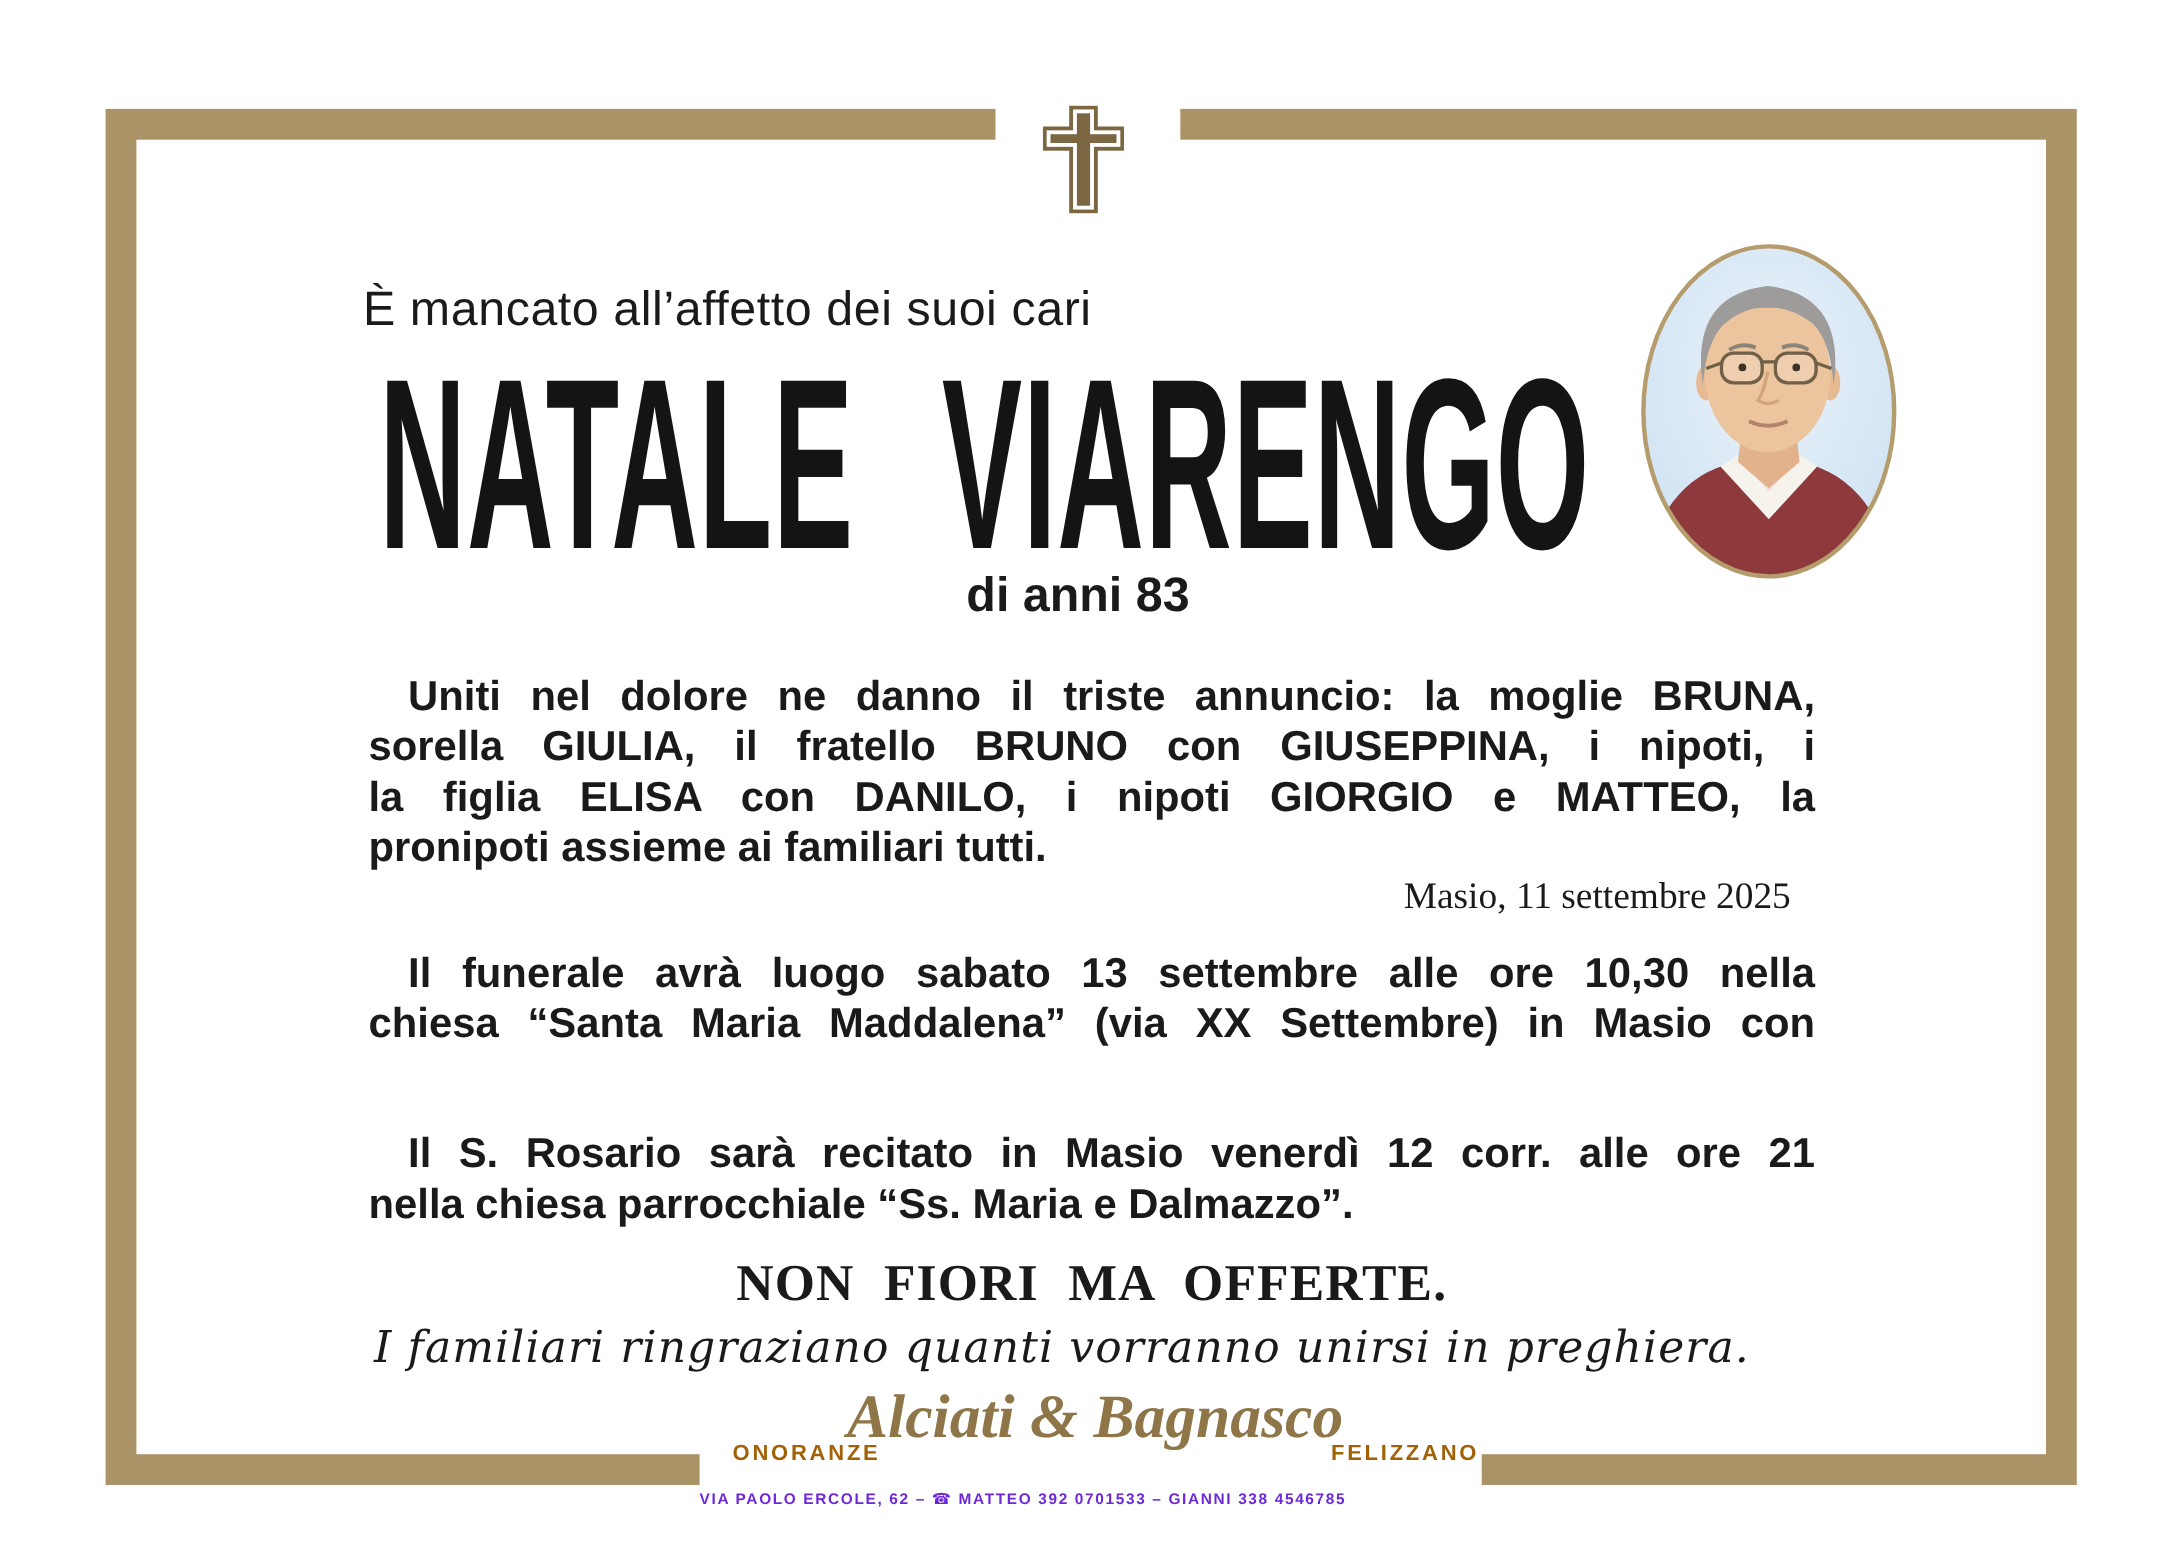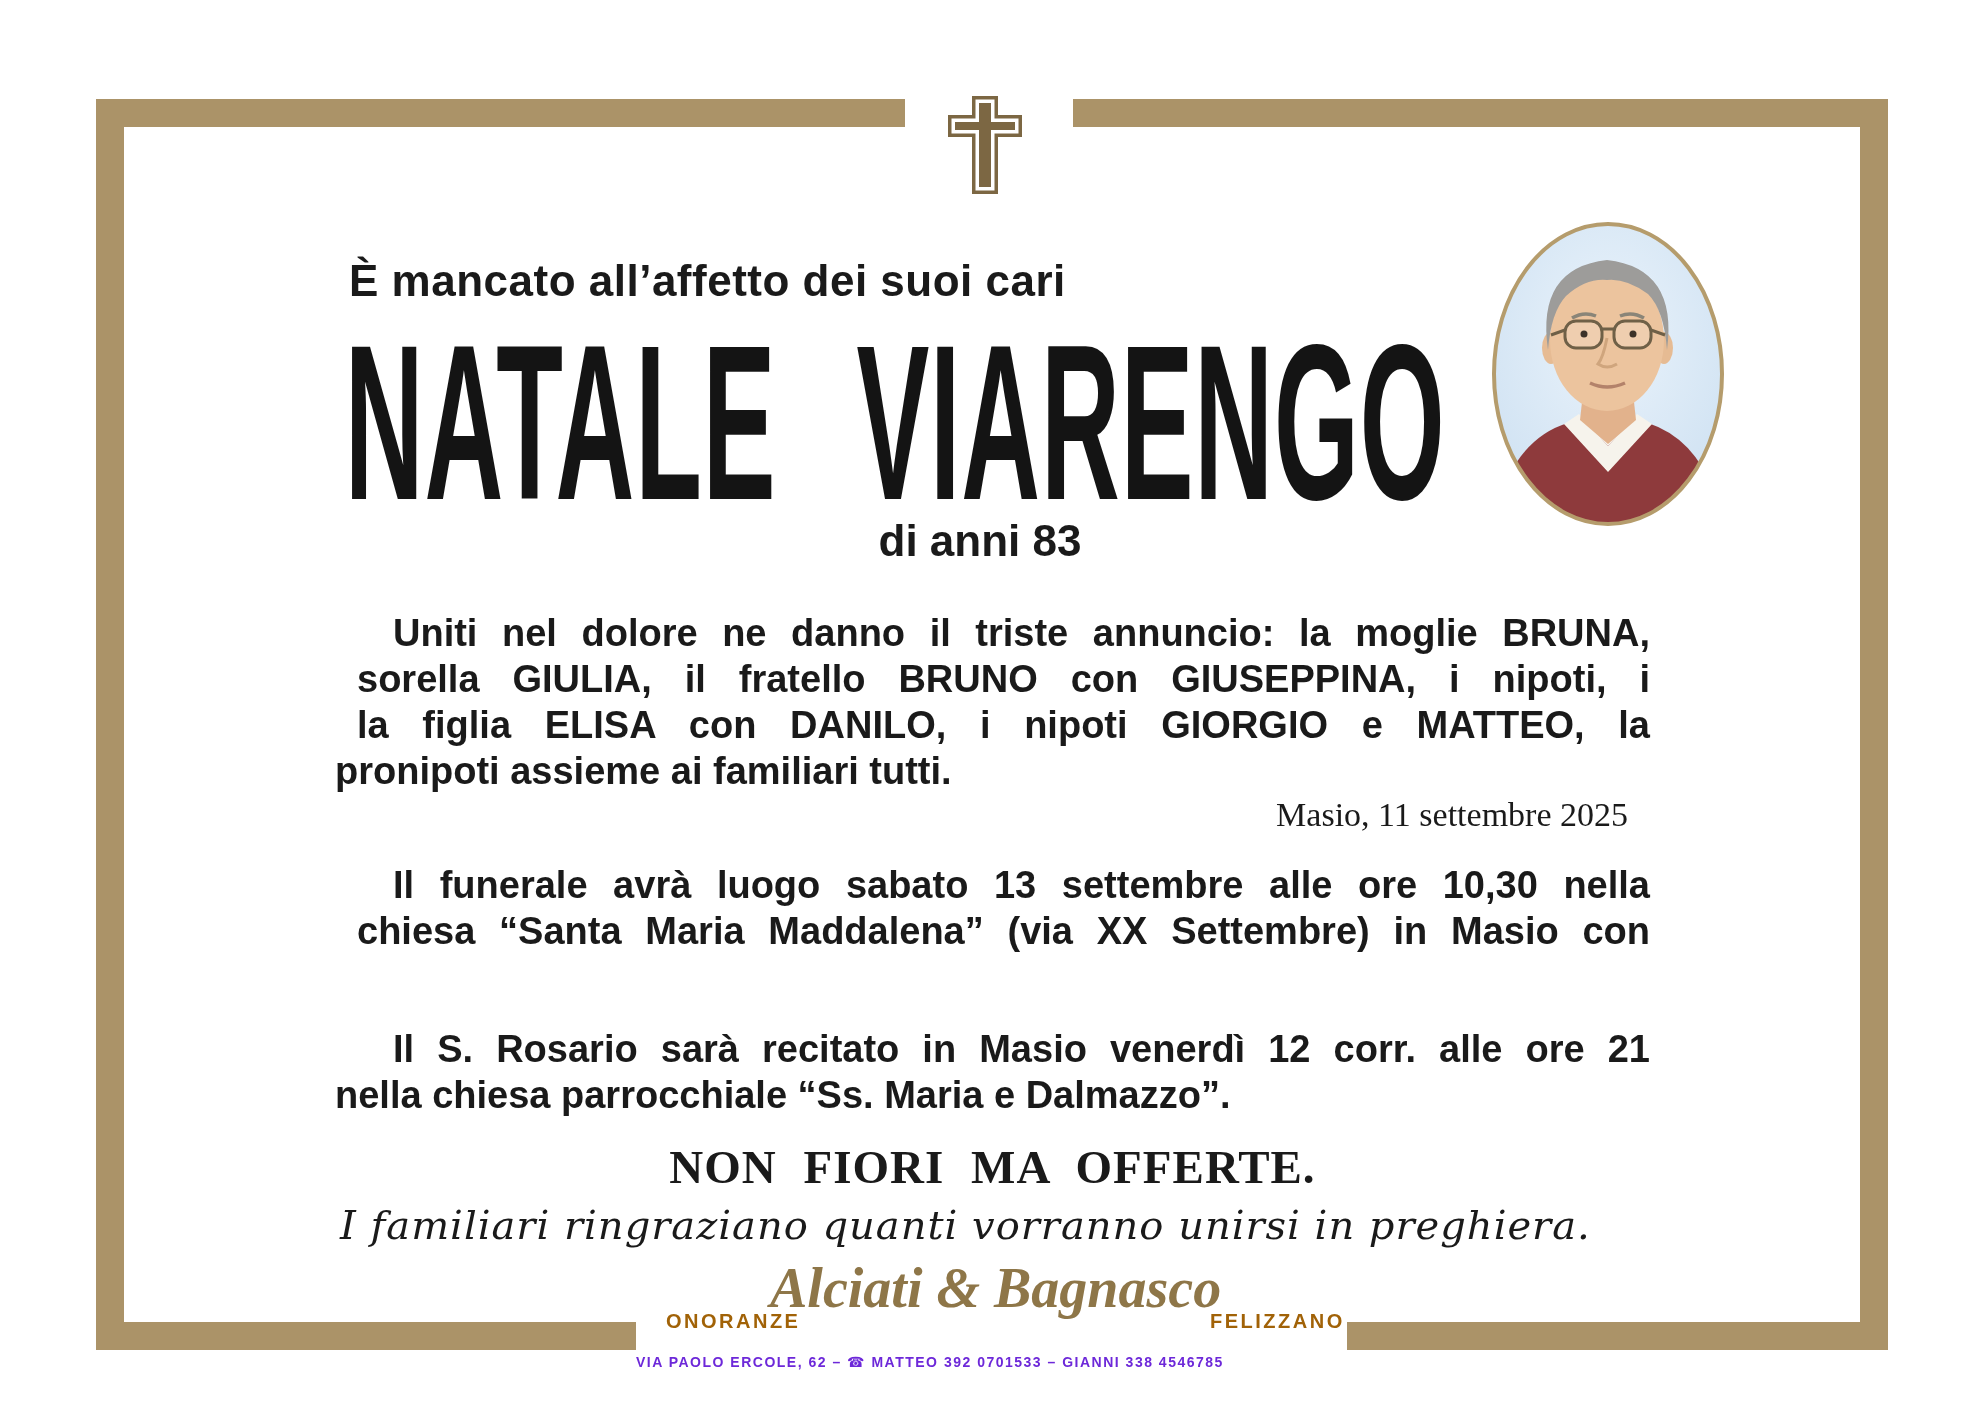--- a/index.html
+++ b/index.html
@@ -6,31 +6,31 @@
   .stage{position:relative;width:1984px;height:1417px;background:#ffffff;overflow:hidden;
          font-family:"Liberation Sans",sans-serif;color:#1a1a1a;}
   
   .frame{position:absolute;left:96px;top:99px;width:1792px;height:1251px;
          box-sizing:border-box;border:28px solid #ab9368;}
   .gap{position:absolute;background:#ffffff;}
   .gap-top{left:905px;top:94px;width:168px;height:40px;}
   .gap-bottom{left:636px;top:1316px;width:711px;height:40px;}
   .cross{position:absolute;left:948px;top:96px;}
   
-  .intro{position:absolute;left:349px;top:256px;font-size:44px;font-weight:bold;letter-spacing:.5px;}
+  .intro{position:absolute;left:330px;top:256px;font-size:44px;font-weight:normal;letter-spacing:.5px;}
   .name-wrap{position:absolute;left:335px;top:347px;width:1120px;height:150px;
              display:flex;align-items:center;justify-content:center;}
   .name{font-size:130px;font-weight:bold;white-space:nowrap;letter-spacing:1px;word-spacing:58px;
         transform:scale(0.84,1.7);transform-origin:center center;color:#141414;}
   .age{position:absolute;left:335px;top:516px;width:1290px;text-align:center;
        font-size:44px;font-weight:bold;}
   
   .para{position:absolute;left:335px;width:1315px;font-size:38px;line-height:46px;font-weight:bold;}
   .p1{top:610px;} .p2{top:862px;} .p3{top:1026px;}
-  .jline{text-align:justify;text-align-last:justify;text-justify:inter-word;margin-left:22px;}
+  .jline{text-align:justify;text-align-last:justify;text-justify:inter-word;}
   .lline{text-align:left;}
   .indent{padding-left:36px;box-sizing:border-box;}
   .dateline{position:absolute;left:335px;top:796px;width:1315px;text-align:right;padding-right:22px;
             box-sizing:border-box;font-family:"Liberation Serif",serif;font-size:34px;font-weight:normal;}
   .noflowers{position:absolute;left:335px;top:1140px;width:1315px;text-align:center;
              font-family:"Liberation Serif",serif;font-size:47px;font-weight:bold;
              letter-spacing:1px;word-spacing:14px;}
   .thanks{position:absolute;left:340px;top:1202px;width:1315px;text-align:left;
           font-family:"DejaVu Serif",serif;font-style:italic;font-size:40px;letter-spacing:1px;}
   

